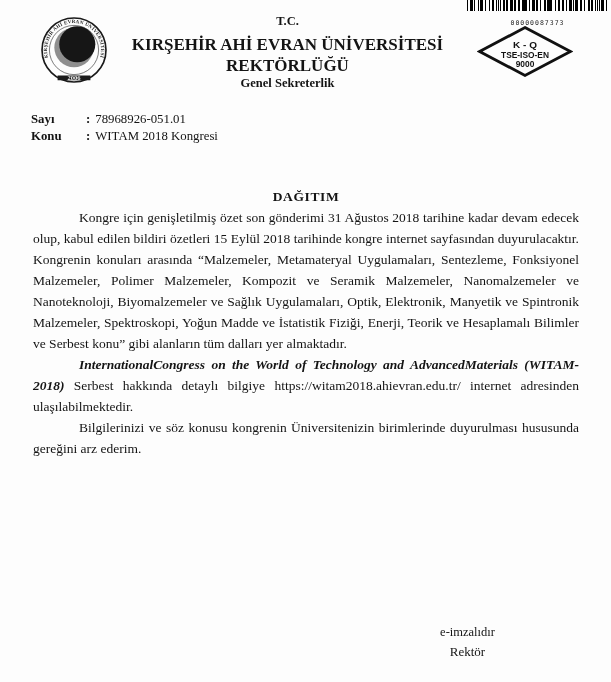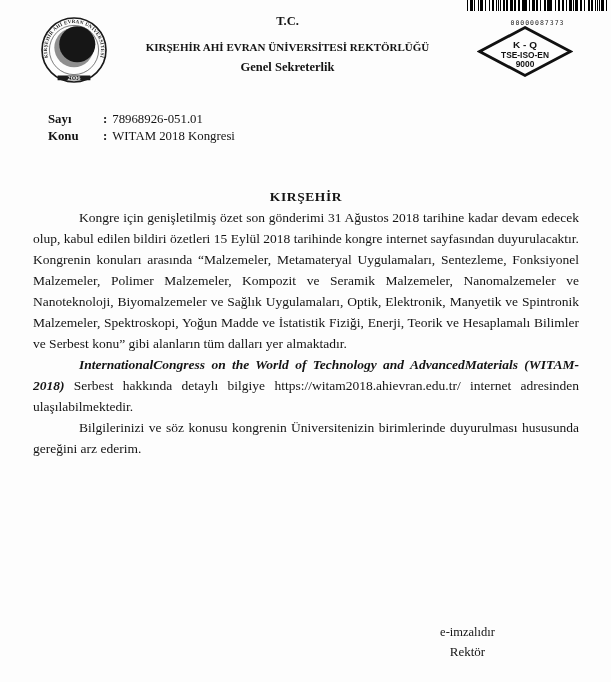--- a/index.html
+++ b/index.html
@@ -19,27 +19,27 @@
     background-image:
       repeating-linear-gradient(90deg,#000 0px,#000 1.5px,transparent 1.5px,transparent 3px,#000 3px,#000 5.5px,transparent 5.5px,transparent 7px,#000 7px,#000 8px,transparent 8px,transparent 11px),
       repeating-linear-gradient(90deg,#000 0px,#000 1px,transparent 1px,transparent 4.5px,#000 4.5px,#000 6px,transparent 6px,transparent 13px);
   }
   .barcode-number{font-family:"DejaVu Sans Mono","Liberation Mono",monospace;font-size:6.5px;letter-spacing:1px;color:#222;margin-top:8px;}
   
   .seal{position:absolute;left:33px;top:9px;width:82px;height:82px;}
   
   .header-block{position:absolute;left:100px;top:14px;width:375px;text-align:center;line-height:1.25;}
   .header-tc{font-weight:bold;font-size:12.5px;}
-  .header-university{font-weight:bold;font-size:11px;margin-top:11px;}
-  .header-department{font-weight:bold;font-size:12.5px;margin-top:6px;}
+  .header-university{font-weight:bold;font-size:17px;margin-top:4px;}
+  .header-department{font-weight:bold;font-size:12.5px;margin-top:0;}
   
   .cert{position:absolute;left:477px;top:26px;width:96px;}
   .cert text{font-family:"Liberation Sans","DejaVu Sans",sans-serif;font-weight:bold;fill:#111;text-anchor:middle;}
   
-  .meta{position:absolute;left:48px;top:111px;font-size:12.8px;}
+  .meta{position:absolute;left:31px;top:111px;font-size:12.8px;}
   .meta-row{display:flex;line-height:17px;}
   .meta-label{font-weight:bold;width:55px;}
   .meta-sep{font-weight:bold;margin-right:5px;}
   .meta-value{}
   
   .content{position:absolute;left:33px;top:186px;width:546px;font-size:13.5px;line-height:21px;}
   .doc-title{text-align:center;font-weight:bold;font-size:13.5px;letter-spacing:.6px;margin:0 0 0 0;}
   .content p{margin:0;text-align:justify;text-indent:46px;}
   .p1{margin-top:37px;}
   .p2{margin-top:6px;}
@@ -99,21 +99,21 @@
       <span class="meta-value">78968926-051.01</span>
     </div>
     <div class="meta-row">
       <span class="meta-label">Konu</span>
       <span class="meta-sep">:</span>
       <span class="meta-value">WITAM 2018 Kongresi</span>
     </div>
   </div>
 
   <div class="content">
-    <div class="doc-title">KIRŞEHİR</div>
+    <div class="doc-title">DAĞITIM</div>
 
 
     <p class="p2">Kongre için genişletilmiş özet son gönderimi 31 Ağustos 2018 tarihine kadar devam edecek olup, kabul edilen bildiri özetleri 15 Eylül 2018 tarihinde kongre internet sayfasından duyurulacaktır. Kongrenin konuları arasında “Malzemeler, Metamateryal Uygulamaları, Sentezleme, Fonksiyonel Malzemeler, Polimer Malzemeler, Kompozit ve Seramik Malzemeler, Nanomalzemeler ve Nanoteknoloji, Biyomalzemeler ve Sağlık Uygulamaları, Optik, Elektronik, Manyetik ve Spintronik Malzemeler, Spektroskopi, Yoğun Madde ve İstatistik Fiziği, Enerji, Teorik ve Hesaplamalı Bilimler ve Serbest konu” gibi alanların tüm dalları yer almaktadır.</p>
 
     <p class="p3"><span class="bi">InternationalCongress on the World of Technology and AdvancedMaterials (WITAM-2018)</span><span> Serbest hakkında detaylı bilgiye </span><span>https://witam2018.ahievran.edu.tr/</span><span> internet adresinden ulaşılabilmektedir.</span></p>
 
     <p class="p4">Bilgilerinizi ve söz konusu kongrenin Üniversitenizin birimlerinde duyurulması hususunda gereğini arz ederim.</p>
   </div>
 
   <div class="signature">

